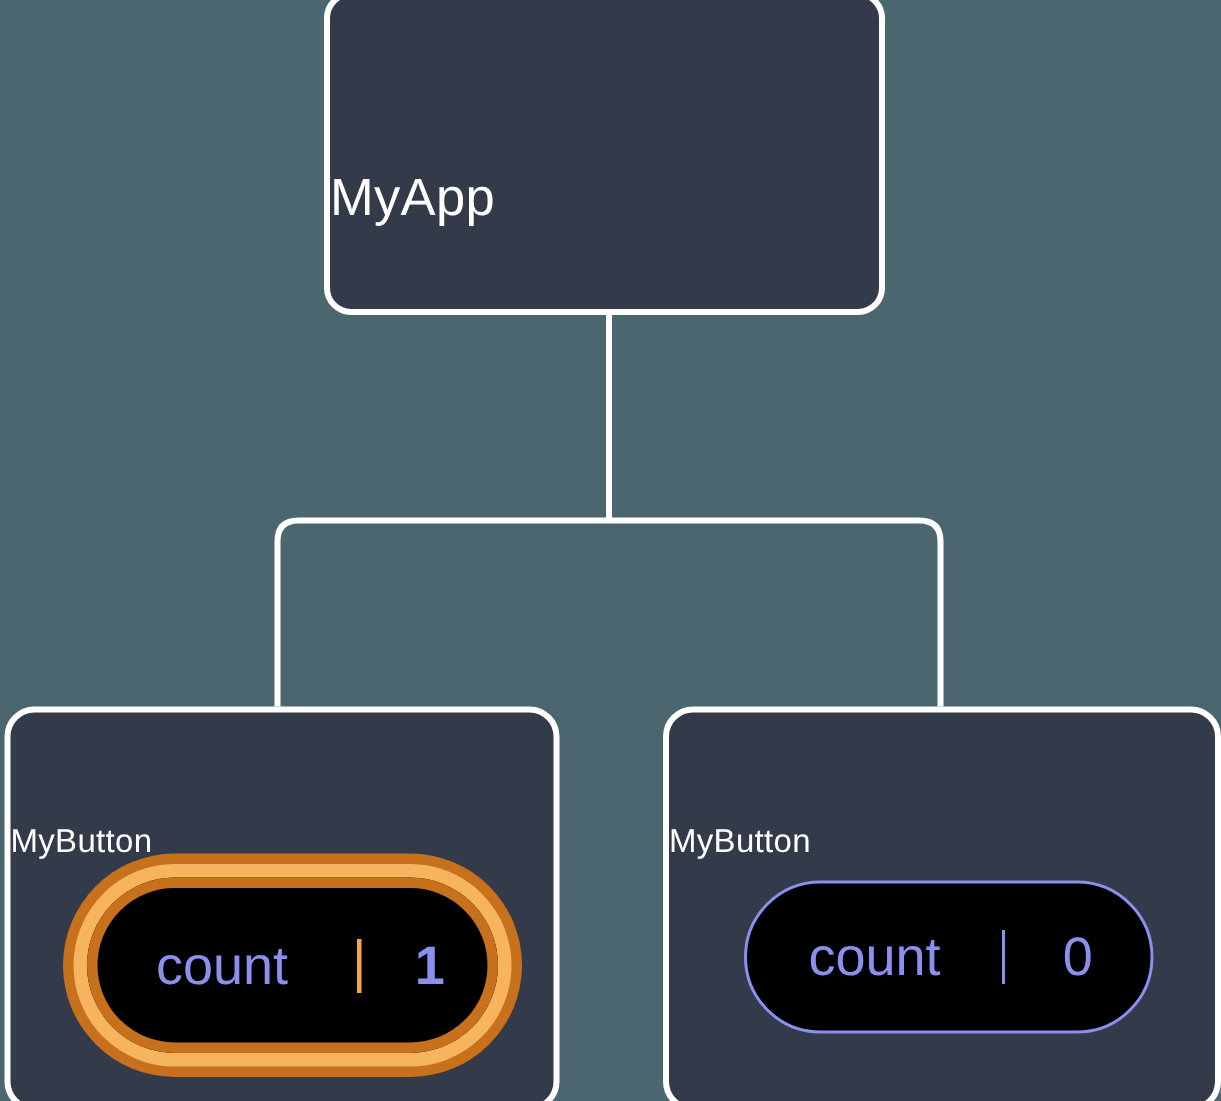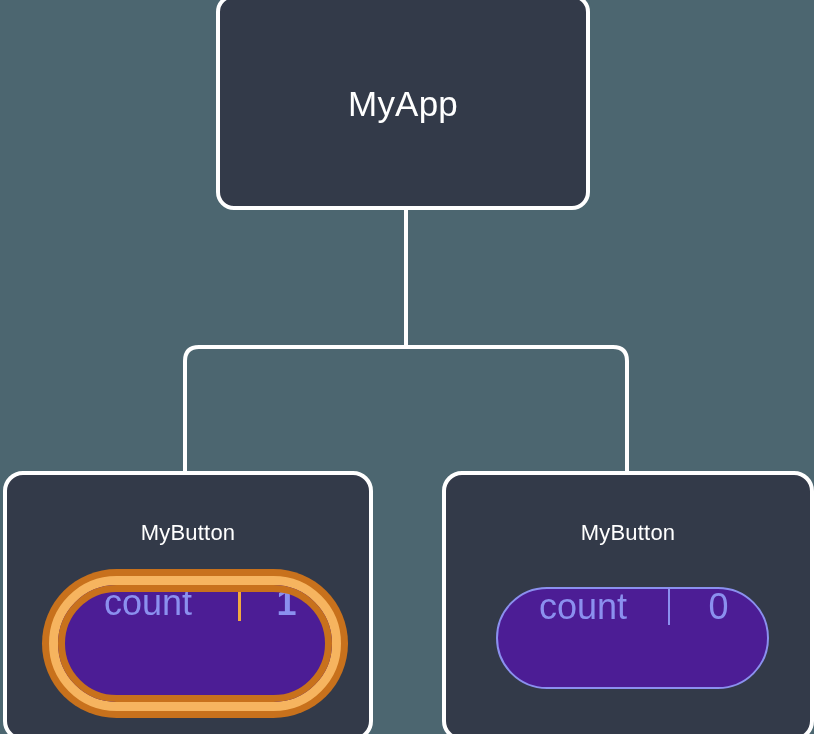--- a/index.html
+++ b/index.html
@@ -31,42 +31,42 @@
   .card {
     position: absolute;
     background: #333a49;
     border: 4px solid #ffffff;
     border-radius: 18px;
     z-index: 2;
   }
   .card-title {
     position: absolute;
     left: 0; right: 0;
-    text-align: center;
     color: #ffffff;
     font-weight: 400;
     letter-spacing: .2px;
     white-space: nowrap;
+    margin-top: 28px;
   }
 
   #card-app        { left: 216px; top: -6px;  width: 374px; height: 216px; }
   #card-app .card-title { top: 86px; font-size: 35px; }
 
   #card-btn-left   { left: 3px;   top: 471px; width: 370px; height: 270px; border-radius: 20px; }
   #card-btn-right  { left: 442px; top: 471px; width: 372px; height: 270px; border-radius: 20px; }
   .card-btn .card-title { top: 516px; font-size: 22px; }
   #card-btn-left  .card-title { top: 45px; }
   #card-btn-right .card-title { top: 45px; }
 
   
   .pill {
     position: absolute;
     display: flex;
-    align-items: flex-start;
-    background: #4c1d95;
+    align-items: center;
+    background: #000000;
   }
   .pill-label, .pill-value {
     display: flex;
     align-items: center;
     justify-content: center;
     color: #8b90ef;
     line-height: 1;
   }
 
   

